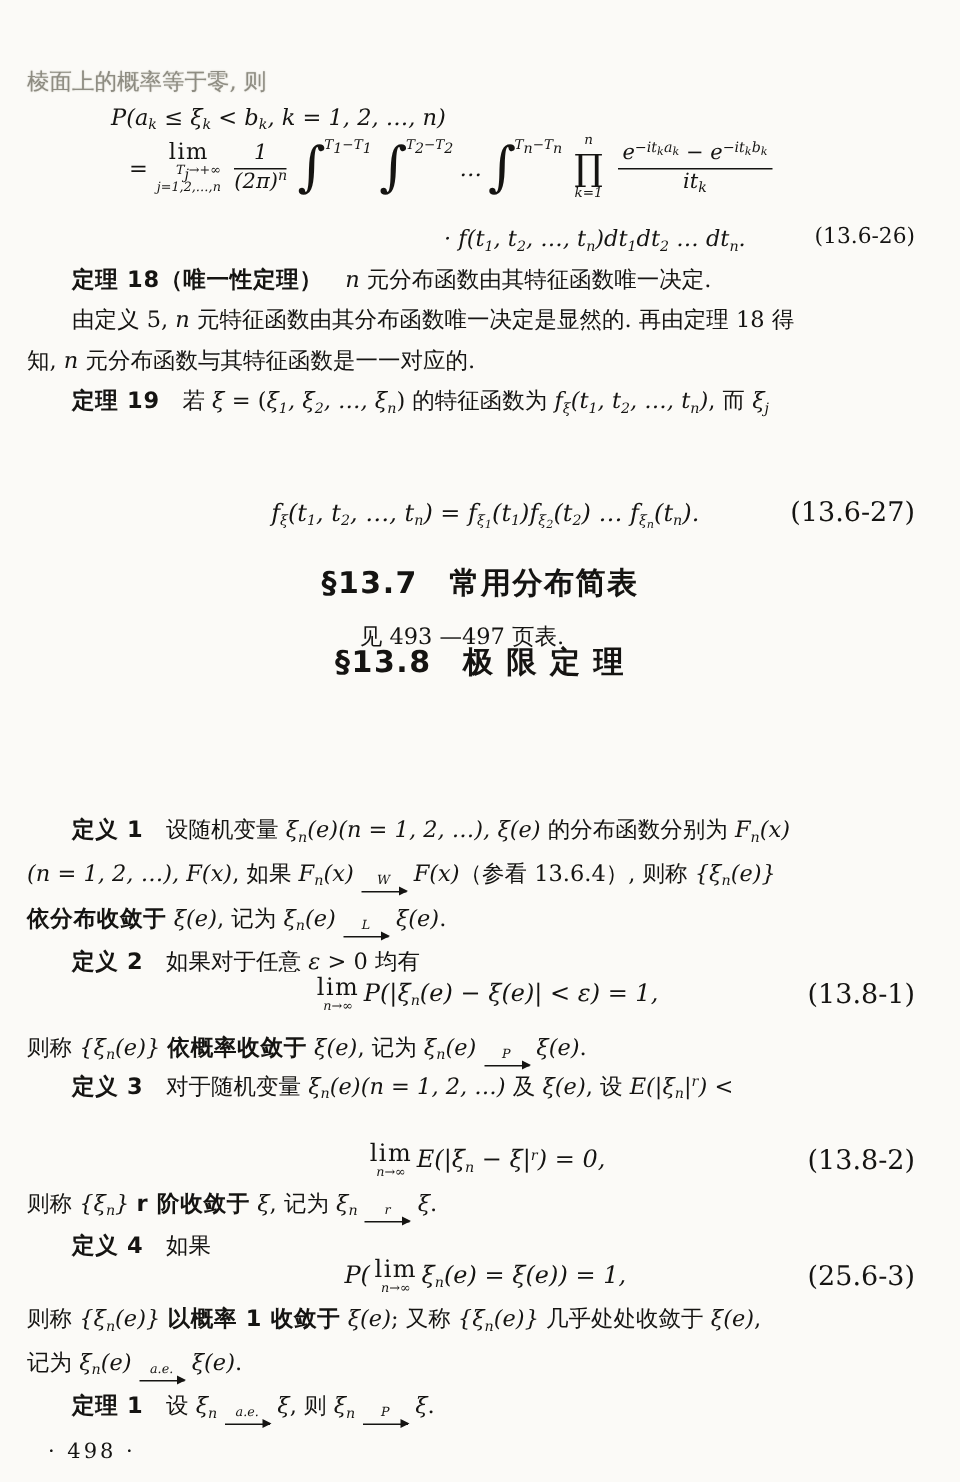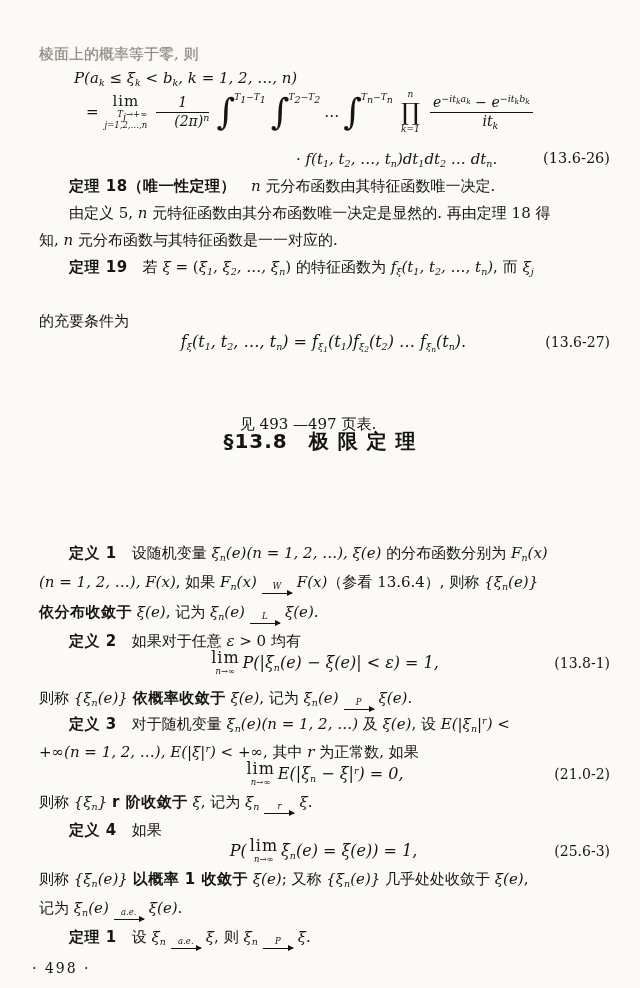--- a/index.html
+++ b/index.html
@@ -1,33 +1,33 @@
 <!DOCTYPE html>
 <html><head>
 <meta charset="utf-8">
 <style>
   html,body{margin:0;padding:0;background:#e8e6e0;}
   .page{
     position:relative;width:640px;height:988px;margin:0 auto;
     background:#fbfaf7;color:#151412;overflow:hidden;
     font-family:"DejaVu Serif","Liberation Serif",serif;
   }
-  .bl{position:absolute;left:39px;width:577px;font-size:15px;line-height:1.45;white-space:nowrap;}
+  .bl{position:absolute;left:18px;width:577px;font-size:15px;line-height:1.45;white-space:nowrap;}
   .indent{padding-left:30px;}
   .faded{color:#8e8c82;text-shadow:0 0 1px #b5b3a8;}
   b{font-family:"DejaVu Sans","Liberation Sans",sans-serif;font-weight:700;letter-spacing:.5px;}
   .math{font-style:italic;}
   i.mi{font-style:italic;}
   sub{font-size:9.5px;vertical-align:-3px;line-height:0;}
   sup{font-size:9.5px;vertical-align:5px;line-height:0;}
   sub sub, sup sub{font-size:7.5px;vertical-align:-2px;}
   
   .frac{display:inline-block;vertical-align:middle;text-align:center;margin:0 3px;font-size:14px;line-height:1.1;}
   .fn{display:block;padding:0 3px 1px;border-bottom:1.2px solid currentColor;}
-  .fd{display:block;padding-top:1px;margin-left:18px;}
+  .fd{display:block;padding-top:1px;}
   
   .under{display:inline-flex;flex-direction:column;align-items:center;vertical-align:middle;margin:0 3px;}
   .ub{line-height:1;font-style:normal;letter-spacing:1px;}
   .uw{font-size:8.5px;line-height:1.2;text-align:right;font-style:italic;}
   .brk{display:block;height:0;}
   
   .larrow{display:inline-flex;flex-direction:column;align-items:center;vertical-align:-2px;margin:0 5px;}
   .albl{font-size:8.5px;line-height:7px;font-style:italic;}
   .aline{display:block;position:relative;width:30px;height:7px;}
   .aline::before{content:"";position:absolute;left:0;top:3px;width:100%;height:1.2px;background:currentColor;}
@@ -38,21 +38,21 @@
   .intglyph{font-size:36px;line-height:1;font-style:normal;}
   .intcol{display:inline-flex;flex-direction:row;justify-content:center;height:42px;
     font-size:9px;line-height:1;margin-left:-1px;padding-top:2px;box-sizing:border-box;}
   
   .prodop{display:inline-flex;flex-direction:column;align-items:center;vertical-align:middle;
     font-size:9px;line-height:1;margin:0 4px;font-style:italic;}
   .pglyph{font-size:24px;line-height:1;font-style:normal;padding:1px 0;}
   
   .bigrow{position:absolute;display:flex;align-items:center;gap:3px;font-size:15px;}
   .eqrow{position:absolute;left:35px;width:577px;text-align:center;}
-  .eqnum{position:absolute;right:2px;top:50%;transform:translateY(-50%);font-size:14px;font-style:normal;}
+  .eqnum{position:absolute;right:2px;top:50%;transform:translateY(-50%);font-size:18px;font-style:normal;}
   .eqnum-abs{position:absolute;font-size:14.5px;}
   .h1{position:absolute;left:0;width:640px;text-align:center;
     font-family:"DejaVu Sans","Liberation Sans",sans-serif;font-weight:700;font-size:20px;letter-spacing:1px;}
   .h2{position:absolute;font-family:"DejaVu Sans","Liberation Sans",sans-serif;font-weight:700;font-size:17px;}
   .center{text-align:center;left:0;width:616px;}
   .pagenum{position:absolute;font-size:14px;letter-spacing:2px;}
 </style>
 </head>
 <body>
 
@@ -97,27 +97,27 @@
 
   <div class="bl math" style="top:149px;left:296px">· f(t<sub>1</sub>, t<sub>2</sub>, …, t<sub>n</sub>)dt<sub>1</sub>dt<sub>2</sub> … dt<sub>n</sub>.</div>
   <div class="eqnum-abs" style="top:150px;right:30px">(13.6-26)</div>
 
   <div class="bl indent" style="top:176px"><b>定理 18（唯一性定理）</b>　<i class="mi">n</i> 元分布函数由其特征函数唯一决定.</div>
 
   <div class="bl indent" style="top:203px">由定义 5, <i class="mi">n</i> 元特征函数由其分布函数唯一决定是显然的. 再由定理 18 得</div>
   <div class="bl" style="top:230px">知, <i class="mi">n</i> 元分布函数与其特征函数是一一对应的.</div>
 
   <div class="bl indent" style="top:257px"><b>定理 19</b>　若 <i class="mi">ξ</i> = (<i class="mi">ξ<sub>1</sub>, ξ<sub>2</sub>, …, ξ<sub>n</sub></i>) 的特征函数为 <i class="mi">f<sub>ξ</sub>(t<sub>1</sub>, t<sub>2</sub>, …, t<sub>n</sub>)</i>, 而 <i class="mi">ξ<sub>j</sub></i></div>
-  <div class="bl" style="top:311px">的充要条件为</div>
 
   <div class="eqrow" style="top:332px">
     <span class="math">f<sub>ξ</sub>(t<sub>1</sub>, t<sub>2</sub>, …, t<sub>n</sub>) = f<sub>ξ<sub>1</sub></sub>(t<sub>1</sub>)f<sub>ξ<sub>2</sub></sub>(t<sub>2</sub>) … f<sub>ξ<sub>n</sub></sub>(t<sub>n</sub>).</span>
     <span class="eqnum">(13.6-27)</span>
   </div>
 
+  <div class="h1" style="top:375px">§13.7　常用分布简表</div>
   <div class="bl center" style="top:414px">见 493 —497 页表.</div>
   <div class="h1" style="top:428px">§13.8　极 限 定 理</div>
 
 
   <div class="bl indent" style="top:543px"><b>定义 1</b>　设随机变量 <i class="mi">ξ<sub>n</sub>(e)(n = 1, 2, …), ξ(e)</i> 的分布函数分别为 <i class="mi">F<sub>n</sub>(x)</i></div>
   <div class="bl" style="top:572px"><i class="mi">(n = 1, 2, …), F(x)</i>, 如果 <i class="mi">F<sub>n</sub>(x)</i><span class="larrow">
         <span class="albl">W</span>
         <span class="aline"></span>
       </span><i class="mi">F(x)</i>（参看 13.6.4）, 则称 <i class="mi">{ξ<sub>n</sub>(e)}</i></div>
   <div class="bl" style="top:602px"><b>依分布收敛于</b> <i class="mi">ξ(e)</i>, 记为 <i class="mi">ξ<sub>n</sub>(e)</i><span class="larrow">
@@ -134,28 +134,27 @@
         </span>P(|ξ<sub>n</sub>(e) − ξ(e)| &lt; ε) = 1,</span>
     <span class="eqnum">(13.8-1)</span>
   </div>
 
   <div class="bl" style="top:688px">则称 <i class="mi">{ξ<sub>n</sub>(e)}</i> <b>依概率收敛于</b> <i class="mi">ξ(e)</i>, 记为 <i class="mi">ξ<sub>n</sub>(e)</i><span class="larrow">
         <span class="albl">P</span>
         <span class="aline"></span>
       </span><i class="mi">ξ(e)</i>.</div>
 
   <div class="bl indent" style="top:714px"><b>定义 3</b>　对于随机变量 <i class="mi">ξ<sub>n</sub>(e)(n = 1, 2, …)</i> 及 <i class="mi">ξ(e)</i>, 设 <i class="mi">E(|ξ<sub>n</sub>|<sup>r</sup>)</i> &lt;</div>
-  <div class="bl" style="top:742px"><i class="mi">+∞(n = 1, 2, …), E(|ξ|<sup>r</sup>)</i> &lt; +∞, 其中 <i class="mi">r</i> 为正常数, 如果</div>
 
   <div class="eqrow" style="top:761px">
     <span class="math"><span class="under">
           <span class="ub">lim</span>
           <span class="uw">n→∞</span>
         </span>E(|ξ<sub>n</sub> − ξ|<sup>r</sup>) = 0,</span>
-    <span class="eqnum">(21.0-2)</span>
+    <span class="eqnum">(13.8-2)</span>
   </div>
 
   <div class="bl" style="top:792px">则称 <i class="mi">{ξ<sub>n</sub>}</i> <b>r 阶收敛于</b> <i class="mi">ξ</i>, 记为 <i class="mi">ξ<sub>n</sub></i><span class="larrow">
         <span class="albl">r</span>
         <span class="aline"></span>
       </span><i class="mi">ξ</i>.</div>
 
   <div class="bl indent" style="top:820px"><b>定义 4</b>　如果</div>
 
   <div class="eqrow" style="top:838px">

